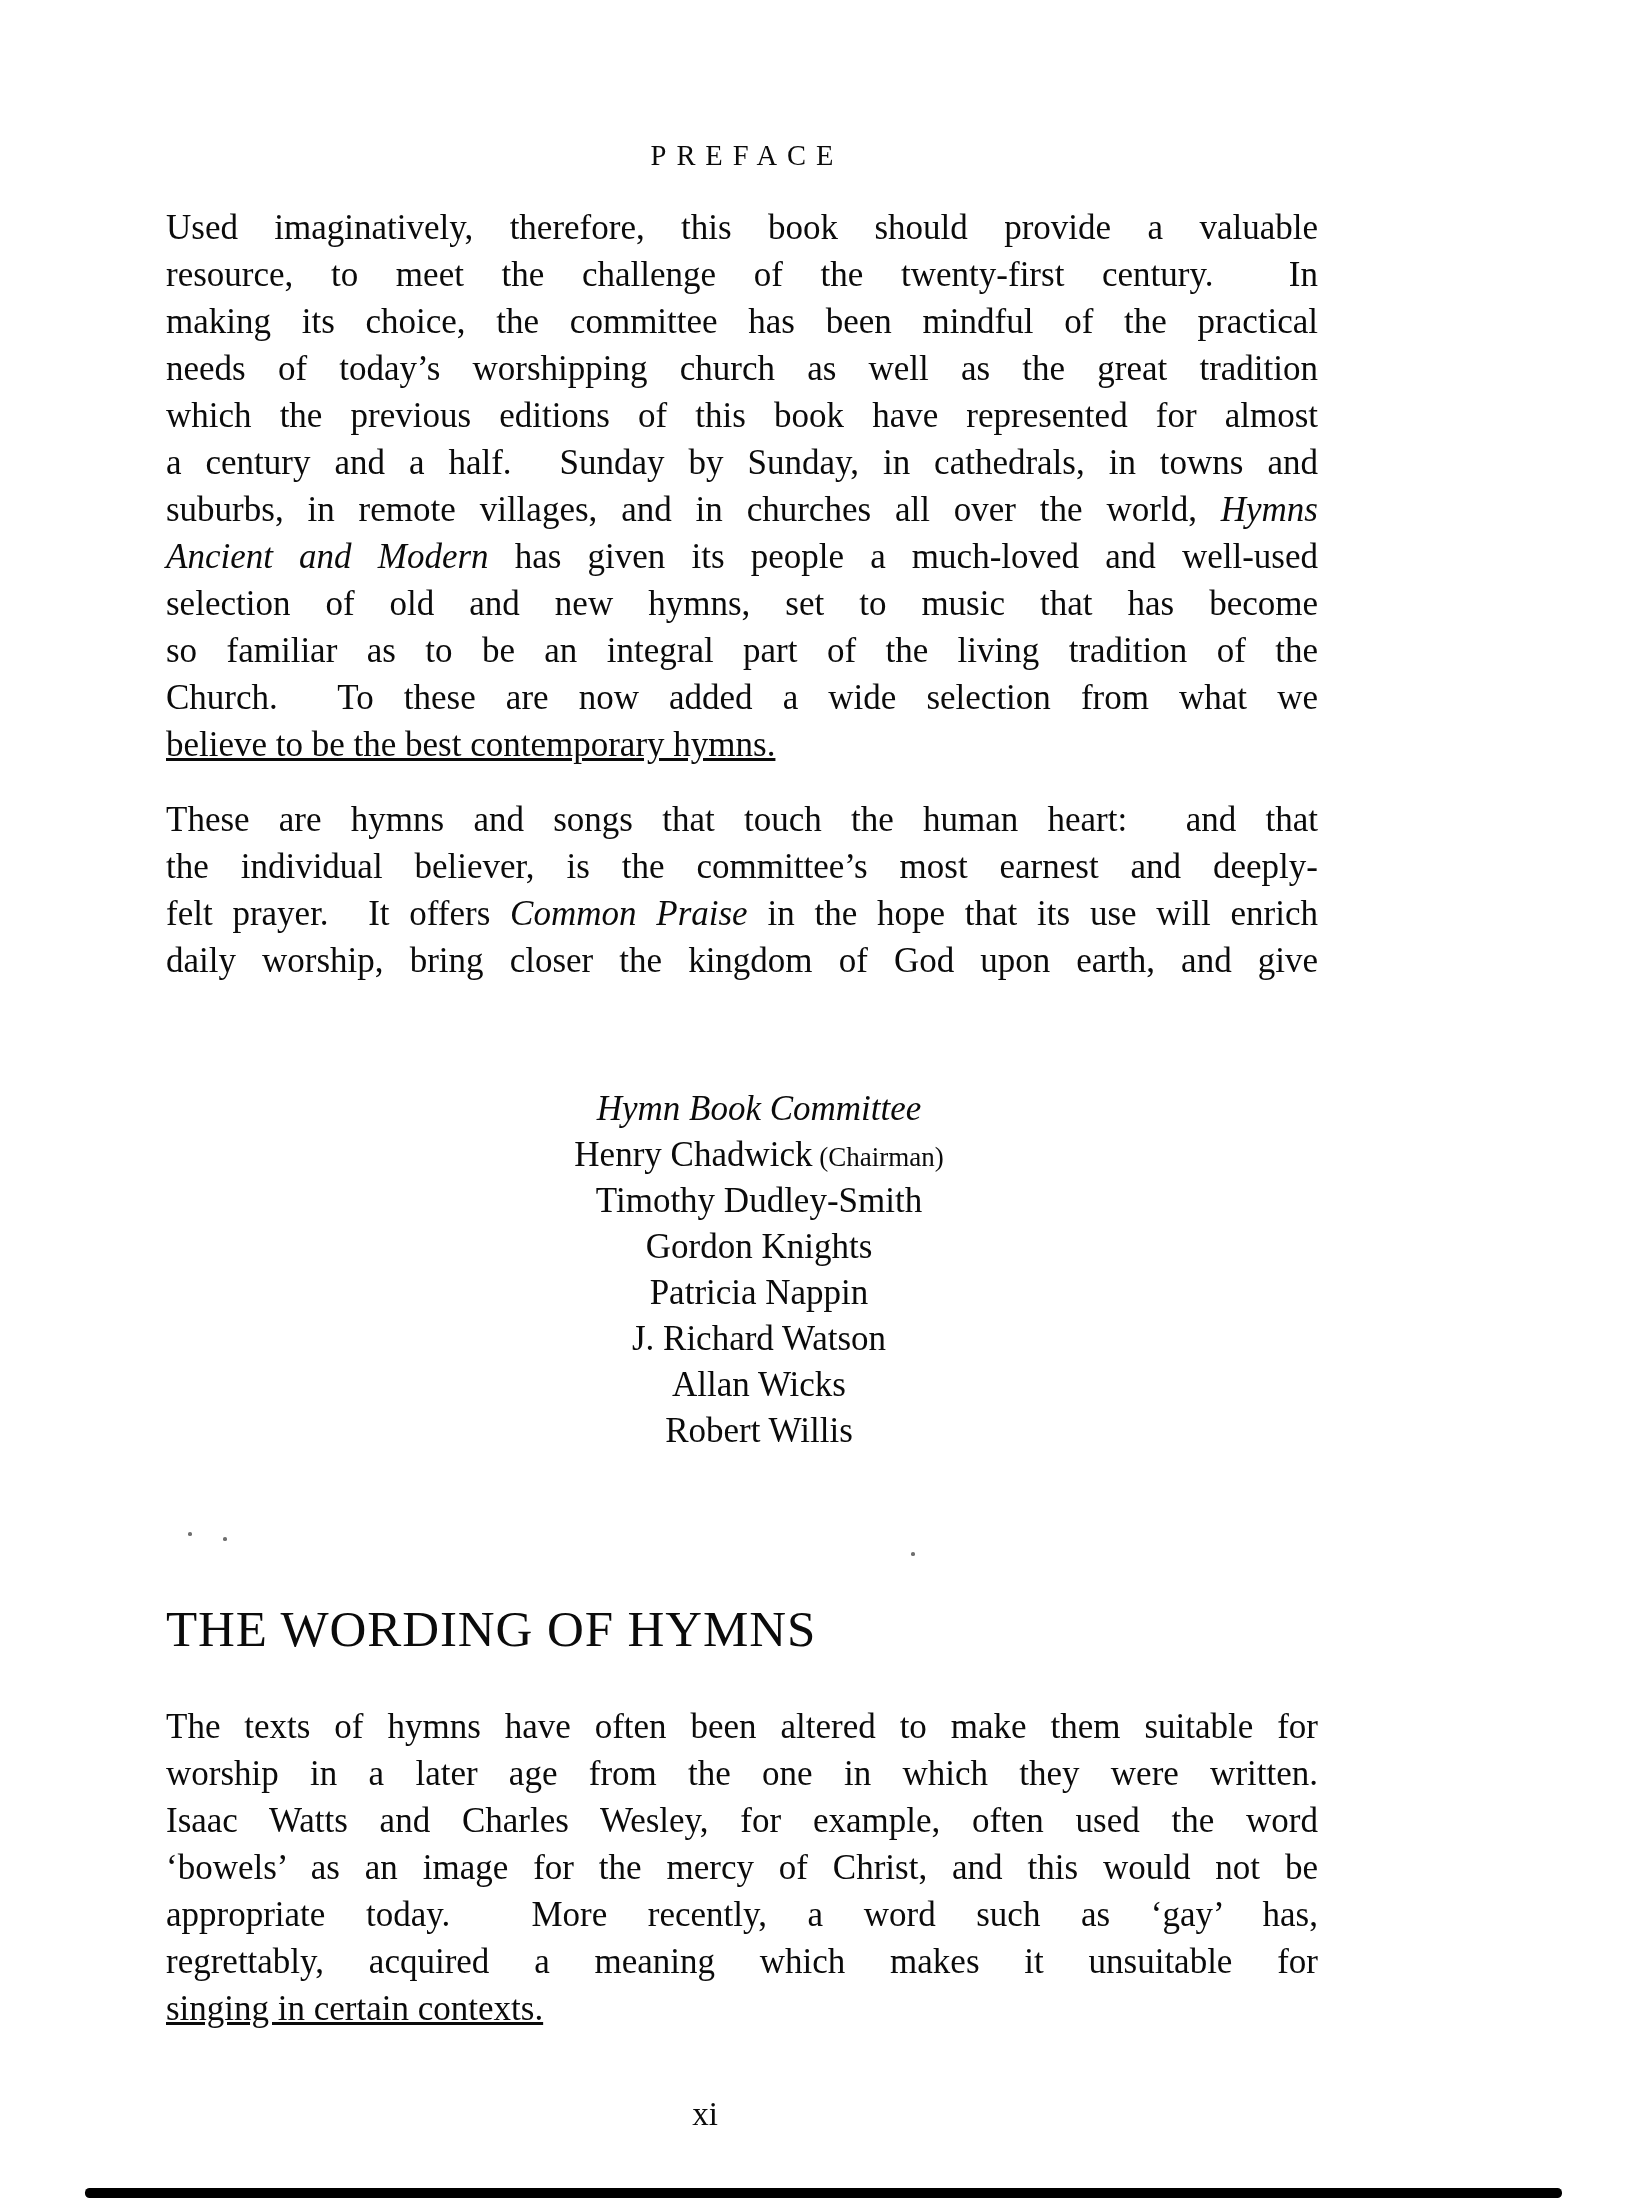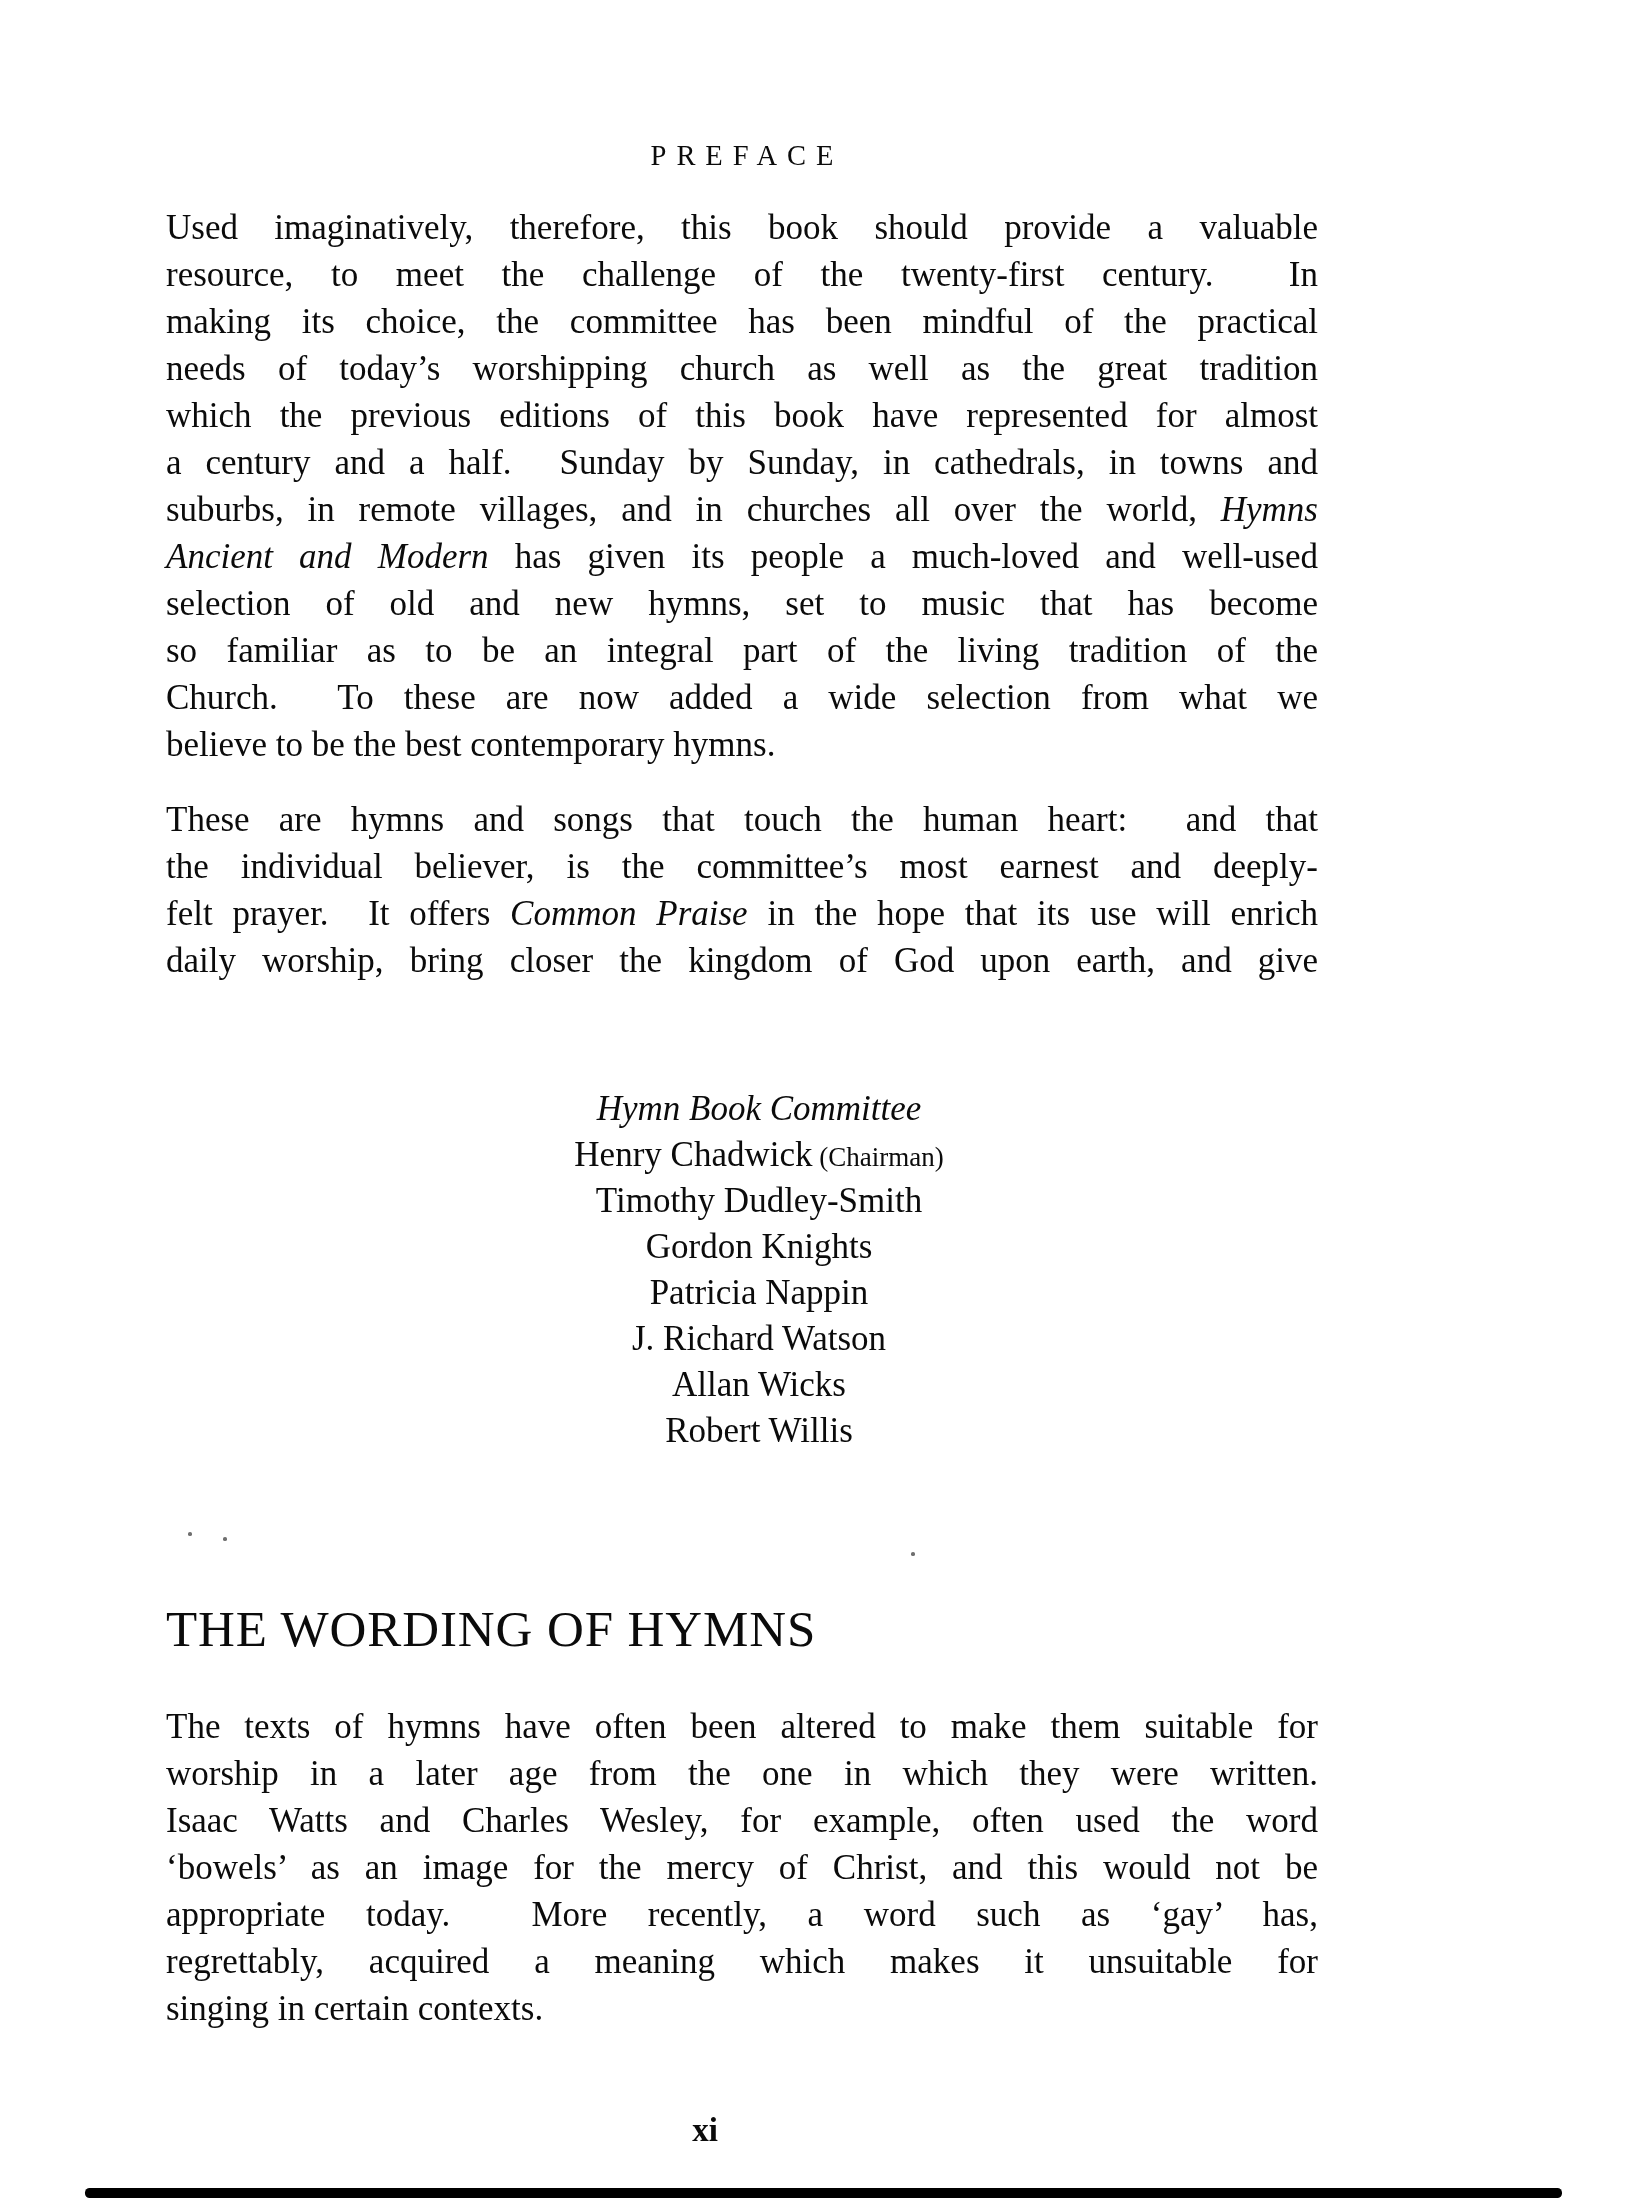--- a/index.html
+++ b/index.html
@@ -32,20 +32,21 @@
     line-height: 47px;
     text-align: justify;
     text-align-last: justify;
     text-justify: inter-word;
     overflow: visible;
     white-space: pre-wrap;
   }
   .para .line.last {
     text-align: left;
     text-align-last: left;
+    text-decoration: underline;
   }
   #preface-p1 { top: 204px; }
   #preface-p2 { top: 796px; }
   .committee {
     position: absolute;
     top: 1086px; left: 183px; width: 1152px;
     text-align: center;
     font-size: 35px;
   }
   .committee .committee-title {
@@ -65,22 +66,21 @@
     font-weight: 400;
     letter-spacing: 0.9px;
     line-height: 57px;
   }
   #wording-p1 { top: 1703px; }
   .page-number {
     position: absolute;
     top: 2096px; left: 129px; width: 1152px;
     text-align: center;
     font-size: 33px;
-    font-weight: bold;
-    margin-top: 16px;
+    font-weight: normal;
   }
   .scan-bar {
     position: absolute;
     top: 2188px; left: 85px;
     width: 1477px; height: 10px;
     background: #000000;
     border-radius: 4.6px;
   }
   .speck {
     position: absolute;

